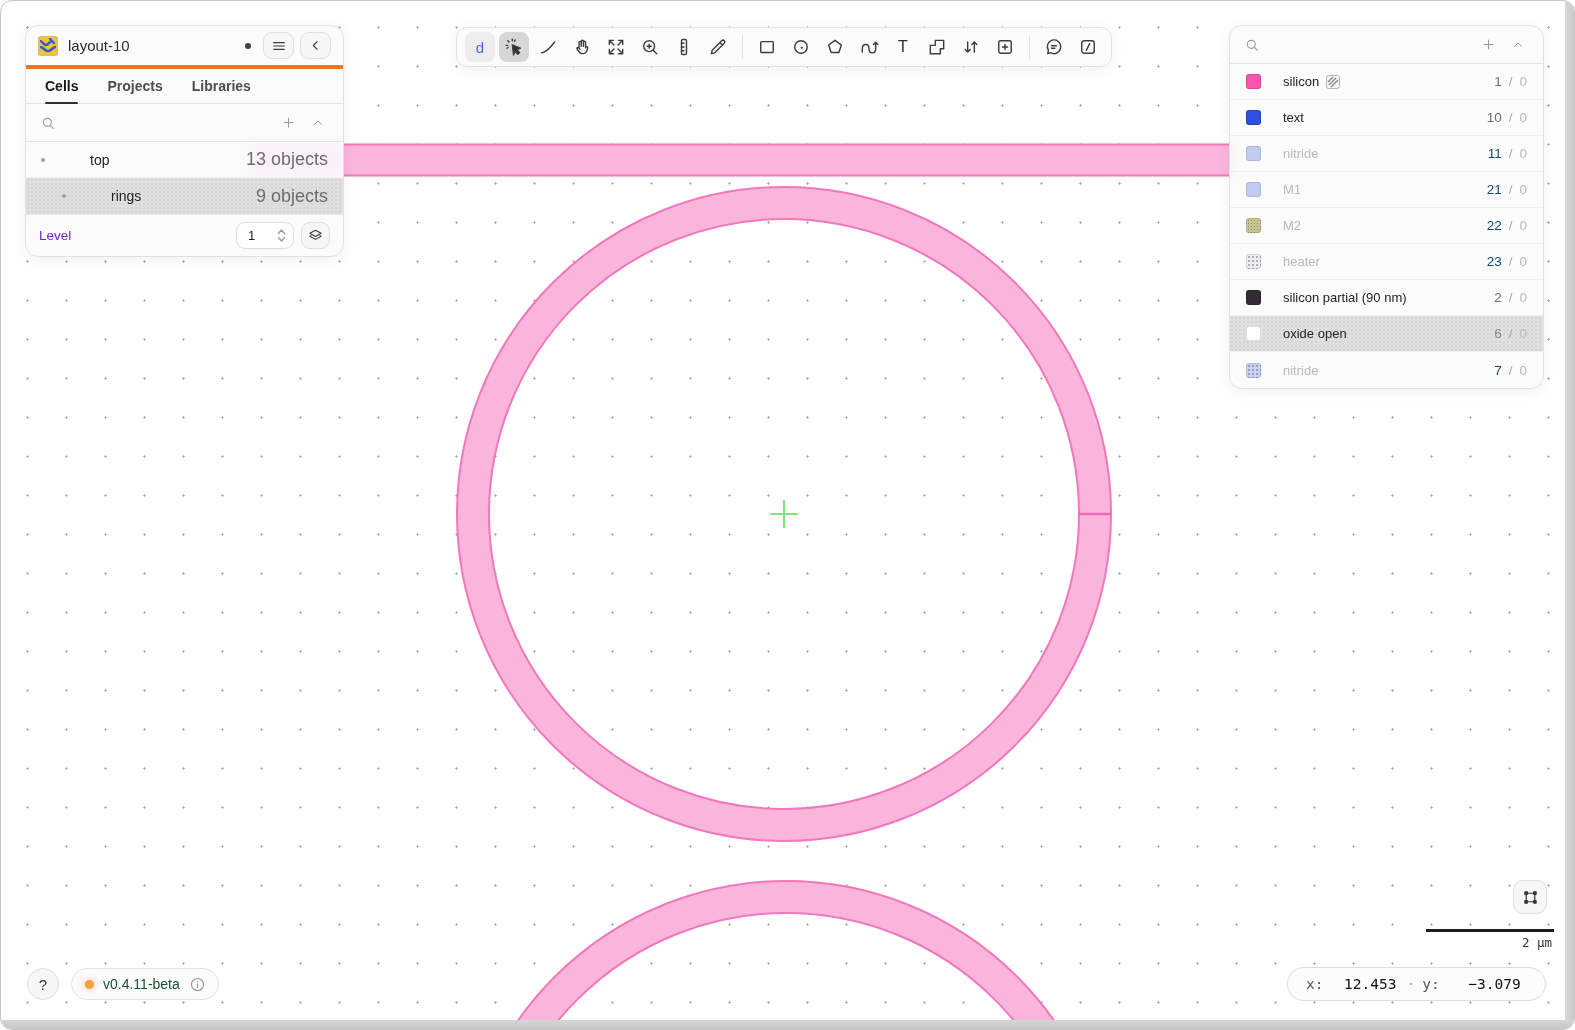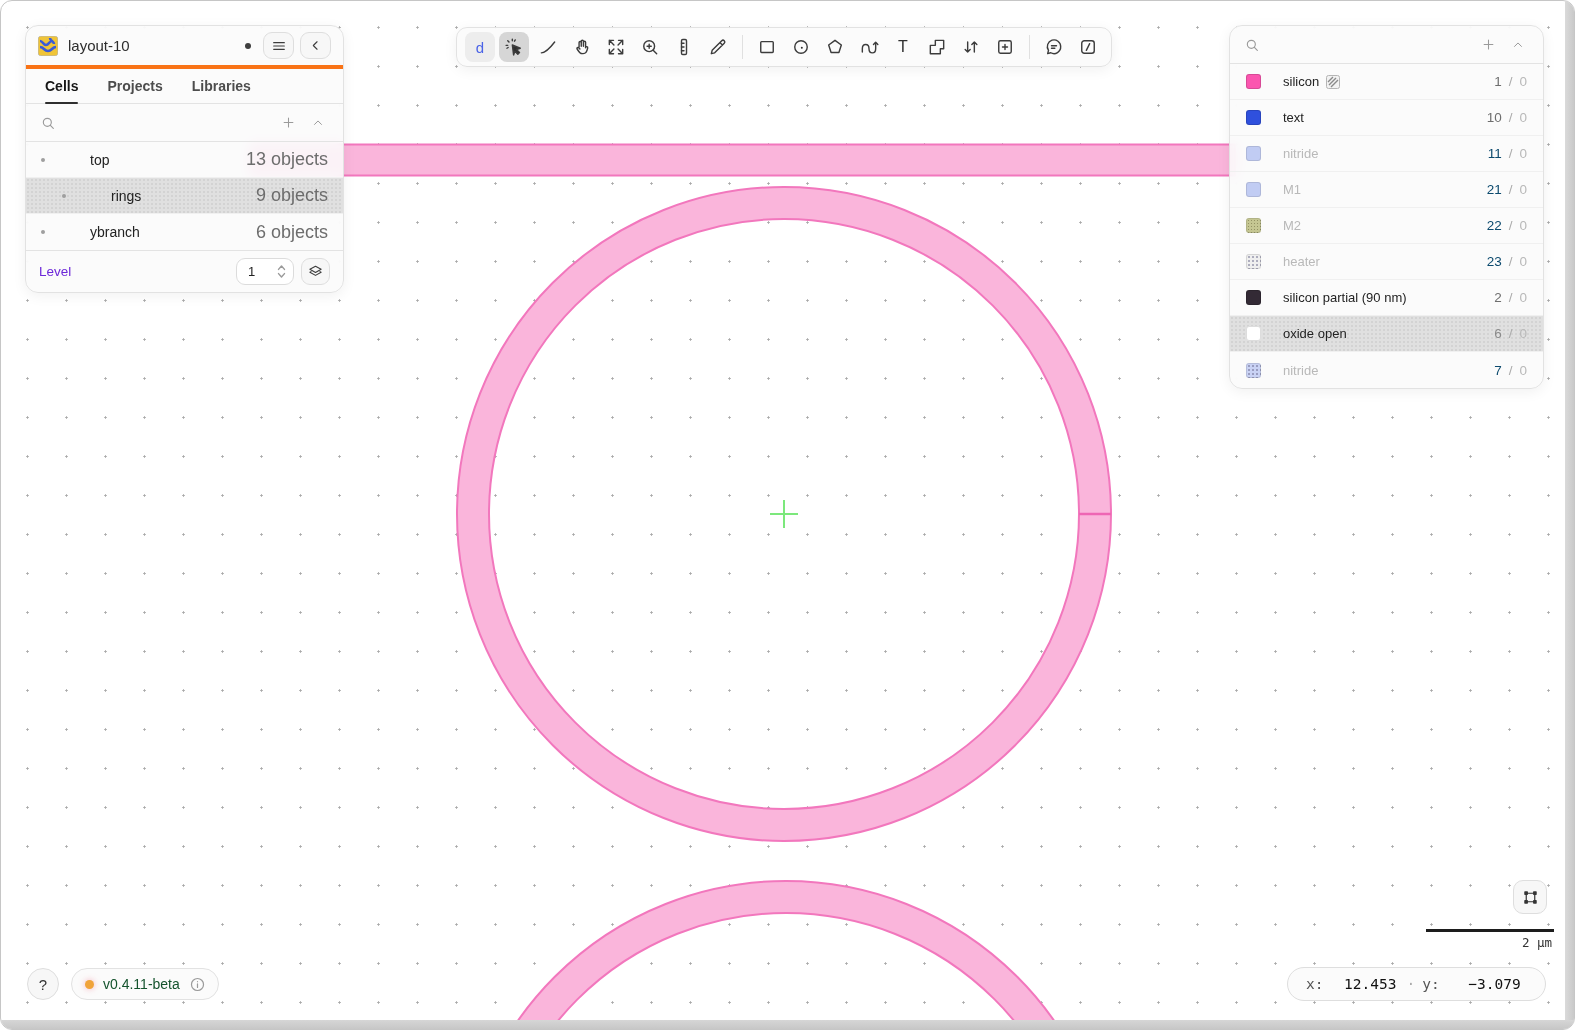--- a/index.html
+++ b/index.html
@@ -168,25 +168,20 @@
     <div class="cell-row">
           <span class="bullet"></span>
           <span class="cell-name">top</span>
           <span class="cell-count">13 objects</span>
         </div>
         <div class="cell-row selected">
           <span class="bullet"></span>
           <span class="cell-name">rings</span>
           <span class="cell-count">9 objects</span>
         </div>
-        <div class="cell-row">
-          <span class="bullet"></span>
-          <span class="cell-name">ybranch</span>
-          <span class="cell-count">6 objects</span>
-        </div>
       </div>
 
     <div class="panel-footer">
       <span class="level-label">Level</span>
       <div class="stepper">
         <span class="stepper-value">1</span>
         <svg class="ic muted" width="11" height="17" viewBox="0 0 12 20">
           <path d="M2.5 7.5 6 3.5l3.5 4M2.5 12.5 6 16.5l3.5-4"></path>
           </svg>
       </div>

